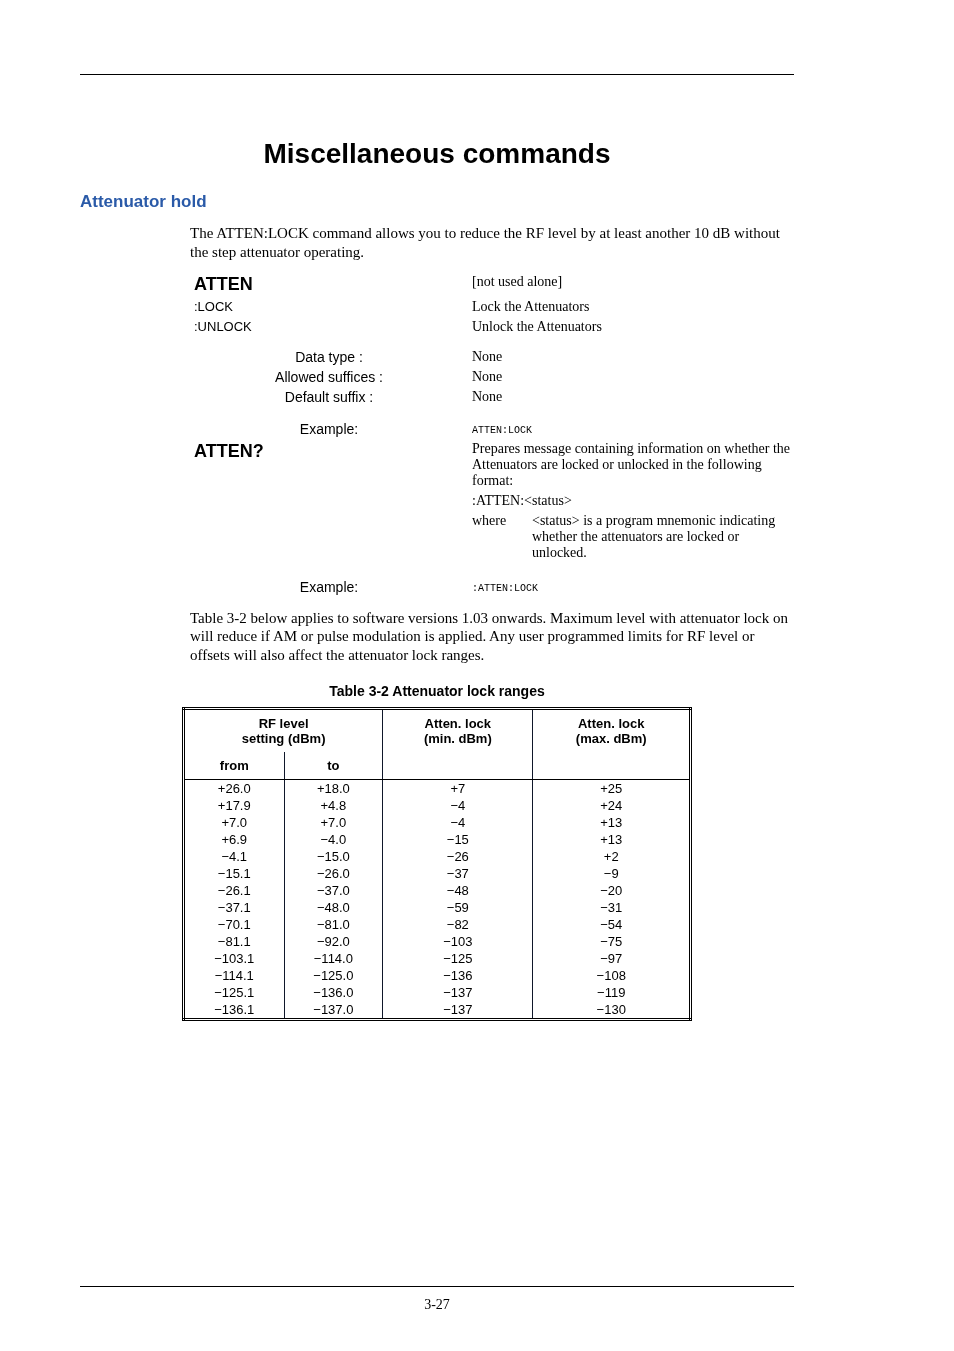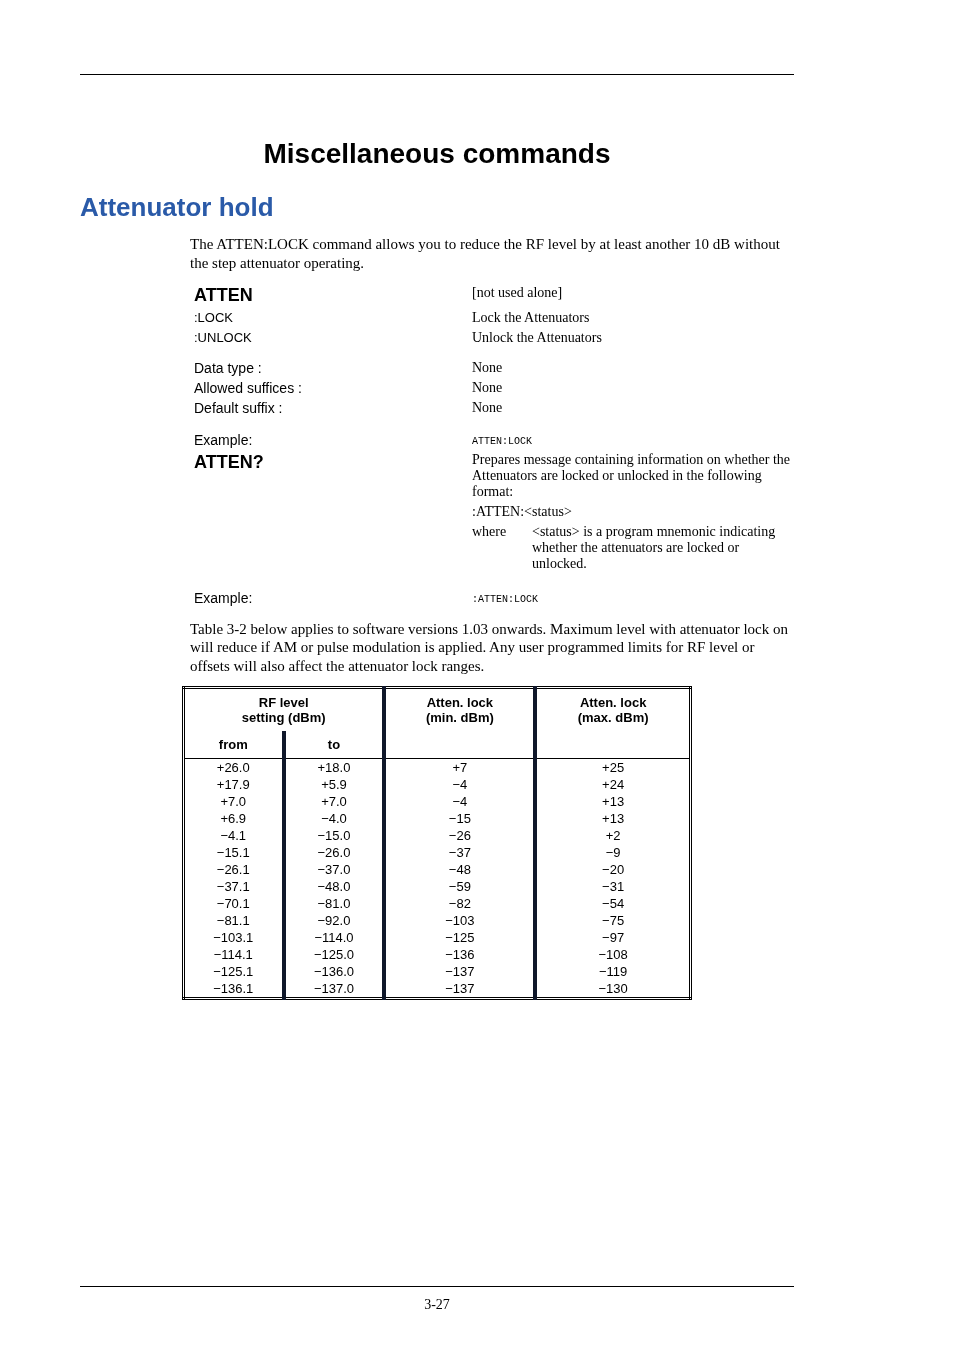--- a/index.html
+++ b/index.html
@@ -48,21 +48,21 @@
   h1.title {
     font-family: Arial, Helvetica, sans-serif;
     font-weight: bold;
     font-size: 28px;
     text-align: center;
     margin: 18px 0 22px 0;
   }
   h2.section {
     font-family: Arial, Helvetica, sans-serif;
     font-weight: bold;
-    font-size: 26px;
+    font-size: 17px;
     color: #2a5aa8;
     margin: 10px 0 6px 0;
   }
   .body-para {
     margin-left: 110px;
     line-height: 1.25;
     margin-top: 6px;
     margin-bottom: 10px;
   }
   .cmd-block {
@@ -84,21 +84,21 @@
   .strong-cmd {
     font-family: Arial, Helvetica, sans-serif;
     font-weight: bold;
     font-size: 18px;
   }
   .mono {
     font-family: "Courier New", Courier, monospace;
     font-size: 10px;
   }
   .roman { font-family: "Times New Roman", serif; margin-top: 12px; }
-  .right-align { text-align: left; padding-right: 14px; }
+  .right-align { text-align: center; padding-right: 14px; }
   .sans-small {
     font-family: Arial, Helvetica, sans-serif;
     font-size: 13px;
   }
   .indent-sub { padding-left: 22px; }
   .table-caption {
     font-family: Arial, Helvetica, sans-serif;
     font-weight: bold;
     font-size: 14px;
     text-align: center;
@@ -115,21 +115,21 @@
     font-size: 13px;
   }
   table.range th, table.range td {
     text-align: center;
     padding: 1px 6px;
   }
   table.range .outer-l { border-left: 3px double #000; }
   table.range .outer-r { border-right: 3px double #000; }
   table.range .outer-t td, table.range .outer-t th { border-top: 3px double #000; }
   table.range .outer-b td { border-bottom: 3px double #000; }
-  table.range .vline { border-right: 4px solid #0f172a; }
+  table.range .vline { border-right: 1px solid #0f172a; }
   table.range .hline td, table.range .hline th { border-bottom: 1px solid #000; }
   table.range th { font-weight: bold; padding-top:6px; padding-bottom:6px; }
   .pad-top { padding-top: 6px; }
   .pad-bot { padding-bottom: 6px; }
   .where-block {
     display: flex;
   }
   .where-block .w-label { width: 60px; }
   .where-block .w-desc { flex: 1; }
 </style>
@@ -205,20 +205,21 @@
         <tr>
           <td class="col-left right-align sans-small">Example:</td>
           <td><span class="mono">:ATTEN:LOCK</span></td>
         </tr>
       </tbody>
         </table>
     </div>
 
     <p class="body-para roman">Table 3-2 below applies to software versions 1.03 onwards.  Maximum level with attenuator lock on will reduce if AM or pulse modulation is applied.  Any user programmed limits for RF level or offsets will also affect the attenuator lock ranges.</p>
 
+    <div class="table-caption">Table 3-2  Attenuator lock ranges</div>
 
     <div class="range-table-wrap">
       <table class="range">
         <tbody>
             <tr class="outer-t">
           <th colspan="2" class="outer-l vline"><span>RF level<br>setting (dBm)</span></th>
           <th class="vline"><span>Atten. lock<br>(min. dBm)</span></th>
           <th class="outer-r"><span>Atten. lock<br>(max. dBm)</span></th>
         </tr>
         <tr class="hline">
@@ -230,21 +231,21 @@
         </tbody>
           <tbody id="range-body">
             <tr>
               <td class="outer-l vline pad-top">+26.0</td>
               <td class="vline pad-top">+18.0</td>
               <td class="vline pad-top">+7</td>
               <td class="outer-r pad-top">+25</td>
             </tr>
             <tr>
               <td class="outer-l vline">+17.9</td>
-              <td class="vline">+5.9</td>
+              <td class="vline">+4.8</td>
               <td class="vline">−4</td>
               <td class="outer-r">+24</td>
             </tr>
             <tr>
               <td class="outer-l vline">+7.0</td>
               <td class="vline">+7.0</td>
               <td class="vline">−4</td>
               <td class="outer-r">+13</td>
             </tr>
             <tr>

